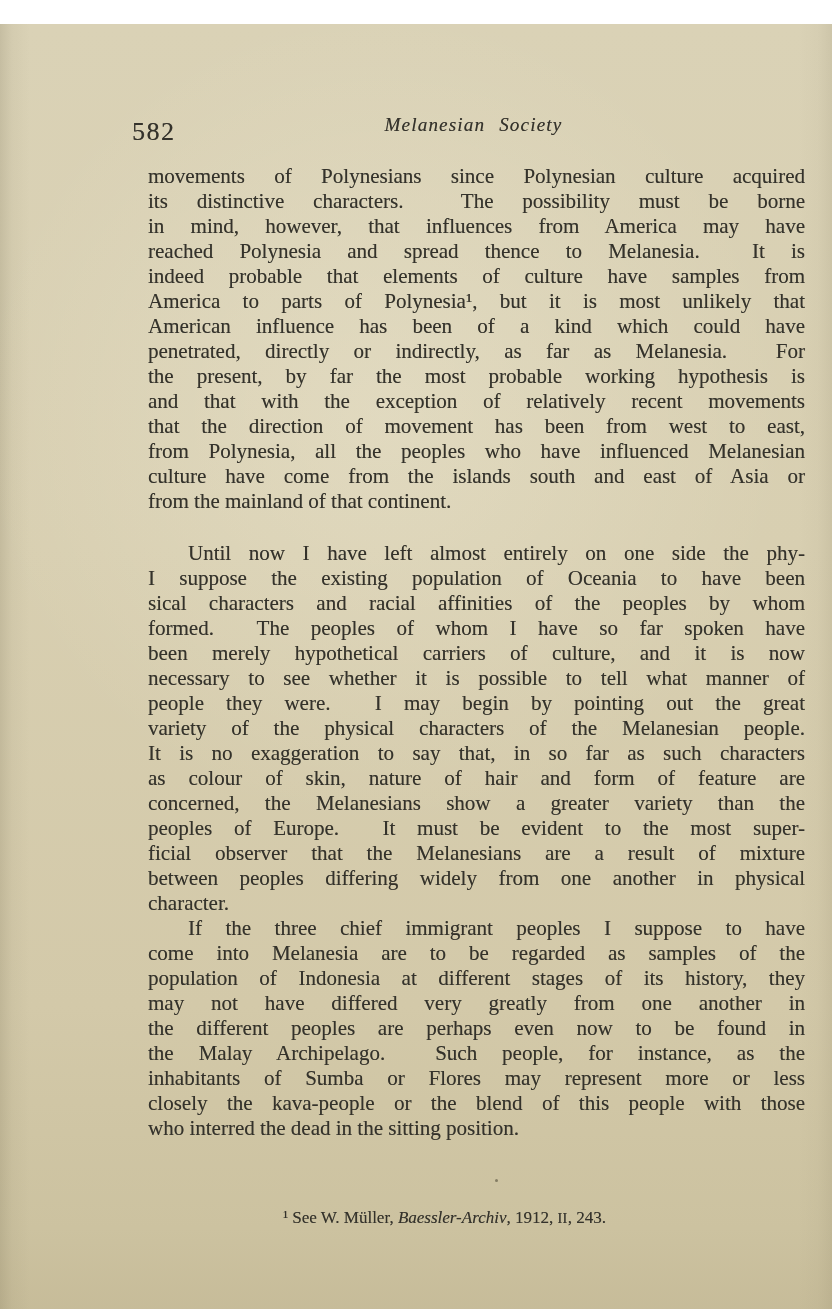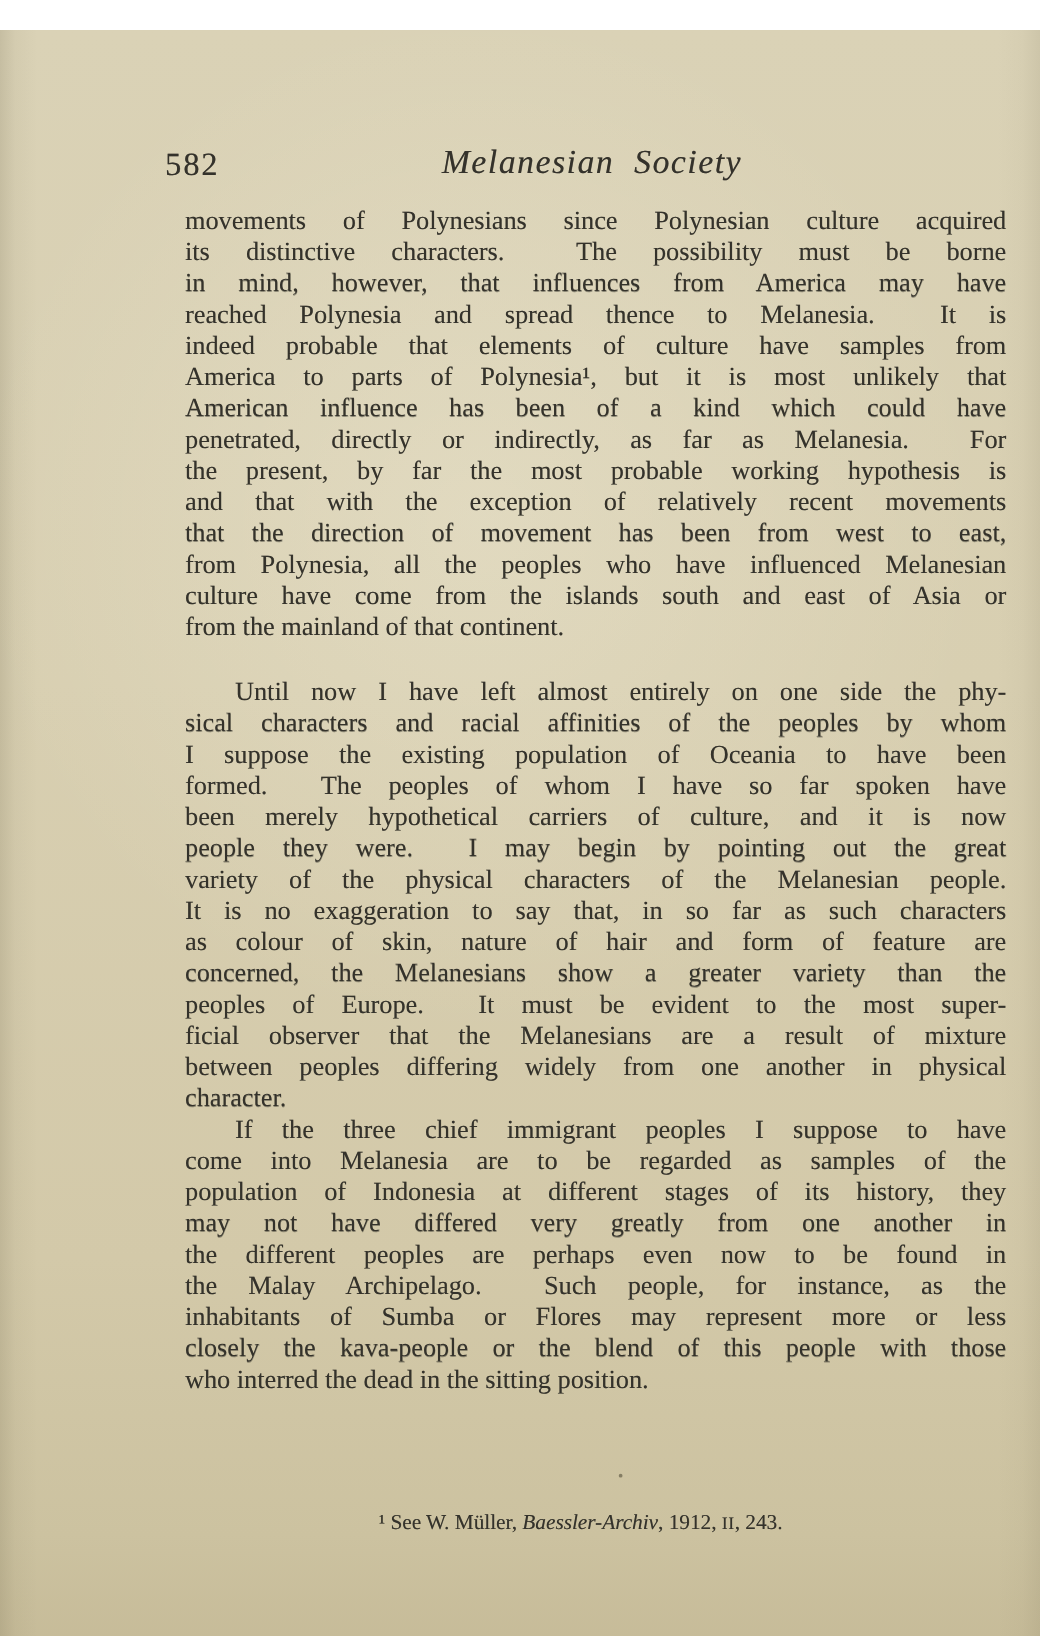--- a/index.html
+++ b/index.html
@@ -25,40 +25,40 @@
   .page-num {
     position: absolute; left: 0; top: 3px;
     font-size: 26px;
     letter-spacing: 1.5px;
     text-shadow: 0.2px 0.2px 0.4px rgba(52,50,43,0.55);
   }
   .running-title {
     text-align: center;
     padding-left: 26px;
     font-style: italic;
-    font-size: 27px;
+    font-size: 19px;
     letter-spacing: 1.2px;
     word-spacing: 8px;
     text-shadow: 0.2px 0.2px 0.4px rgba(52,50,43,0.55);
   }
   .body-text {
     position: absolute;
     top: 140px; left: 148px; width: 657px;
     font-size: 21px;
     line-height: 25px;
     text-shadow: 0.2px 0.2px 0.4px rgba(52,50,43,0.45);
   }
   .para { margin: 0; }
   .para.gap { margin-top: 27px; }
   .line { text-align: justify; text-align-last: justify; white-space: normal; }
   .line.last { text-align-last: left; }
   .line.indent { text-indent: 40px; }
   .footnote {
     position: absolute;
-    top: 1183px; left: 136px; width: 657px;
+    top: 1183px; left: 116px; width: 657px;
     text-align: center;
     font-size: 17px;
     line-height: 21px;
     text-shadow: 0.2px 0.2px 0.4px rgba(52,50,43,0.45);
   }
   .fn-normal { font-style: normal; }
   .fn-italic { font-style: italic; }
   .fn-smallcaps { font-size: 14px; letter-spacing: 0.5px; }
   .speck { position: absolute; border-radius: 50%; background: rgba(72,67,50,0.55); }
   .speck.s1 { left: 495px; top: 1155px; width: 3px; height: 3px; }
@@ -86,24 +86,25 @@
         <div class="line">penetrated, directly or indirectly, as far as Melanesia.&nbsp; For</div>
         <div class="line">the present, by far the most probable working hypothesis is</div>
         <div class="line">and that with the exception of relatively recent movements</div>
         <div class="line">that the direction of movement has been from west to east,</div>
         <div class="line">from Polynesia, all the peoples who have influenced Melanesian</div>
         <div class="line">culture have come from the islands south and east of Asia or</div>
         <div class="line last">from the mainland of that continent.</div>
       </div>
       <div class="para gap">
         <div class="line indent">Until now I have left almost entirely on one side the phy-</div>
+        <div class="line">I suppose the existing population of Oceania to have been</div>
         <div class="line">sical characters and racial affinities of the peoples by whom</div>
-        <div class="line">I suppose the existing population of Oceania to have been</div>
         <div class="line">formed.&nbsp; The peoples of whom I have so far spoken have</div>
         <div class="line">been merely hypothetical carriers of culture, and it is now</div>
+        <div class="line">necessary to see whether it is possible to tell what manner of</div>
         <div class="line">people they were.&nbsp; I may begin by pointing out the great</div>
         <div class="line">variety of the physical characters of the Melanesian people.</div>
         <div class="line">It is no exaggeration to say that, in so far as such characters</div>
         <div class="line">as colour of skin, nature of hair and form of feature are</div>
         <div class="line">concerned, the Melanesians show a greater variety than the</div>
         <div class="line">peoples of Europe.&nbsp; It must be evident to the most super-</div>
         <div class="line">ficial observer that the Melanesians are a result of mixture</div>
         <div class="line">between peoples differing widely from one another in physical</div>
         <div class="line last">character.</div>
       </div>

